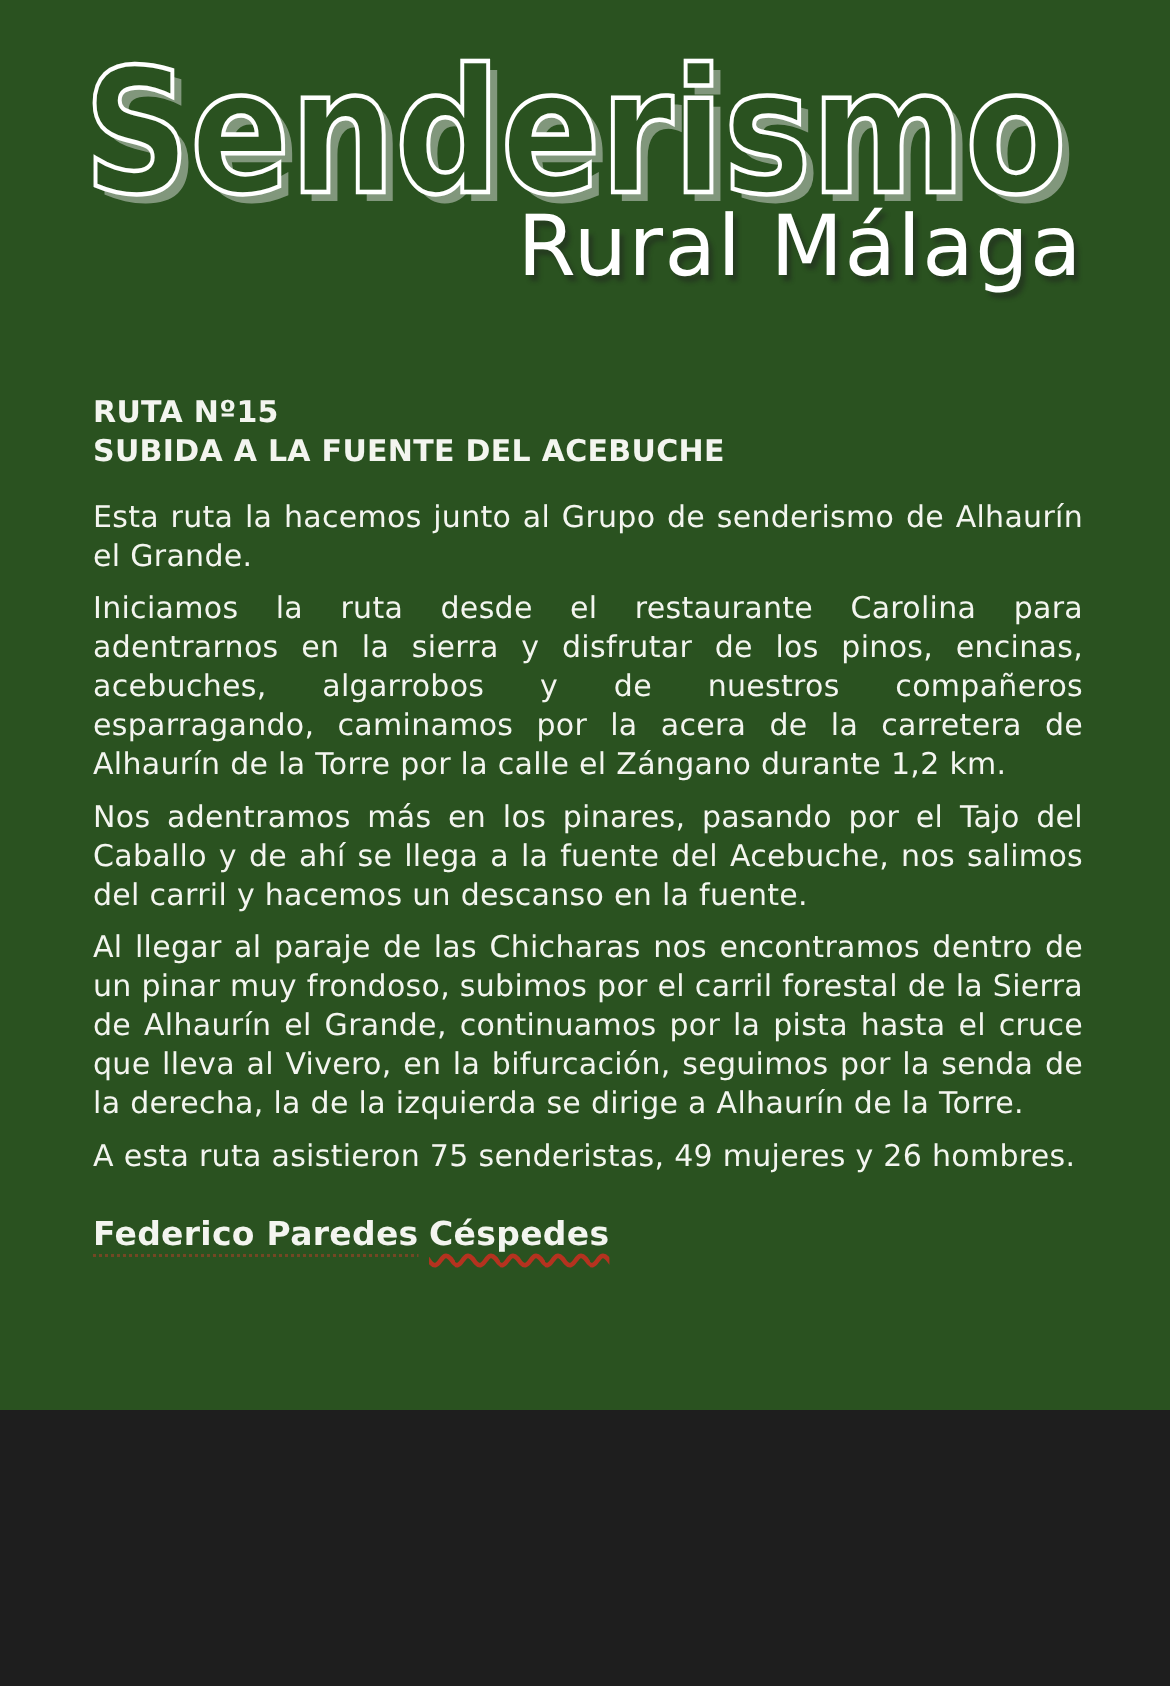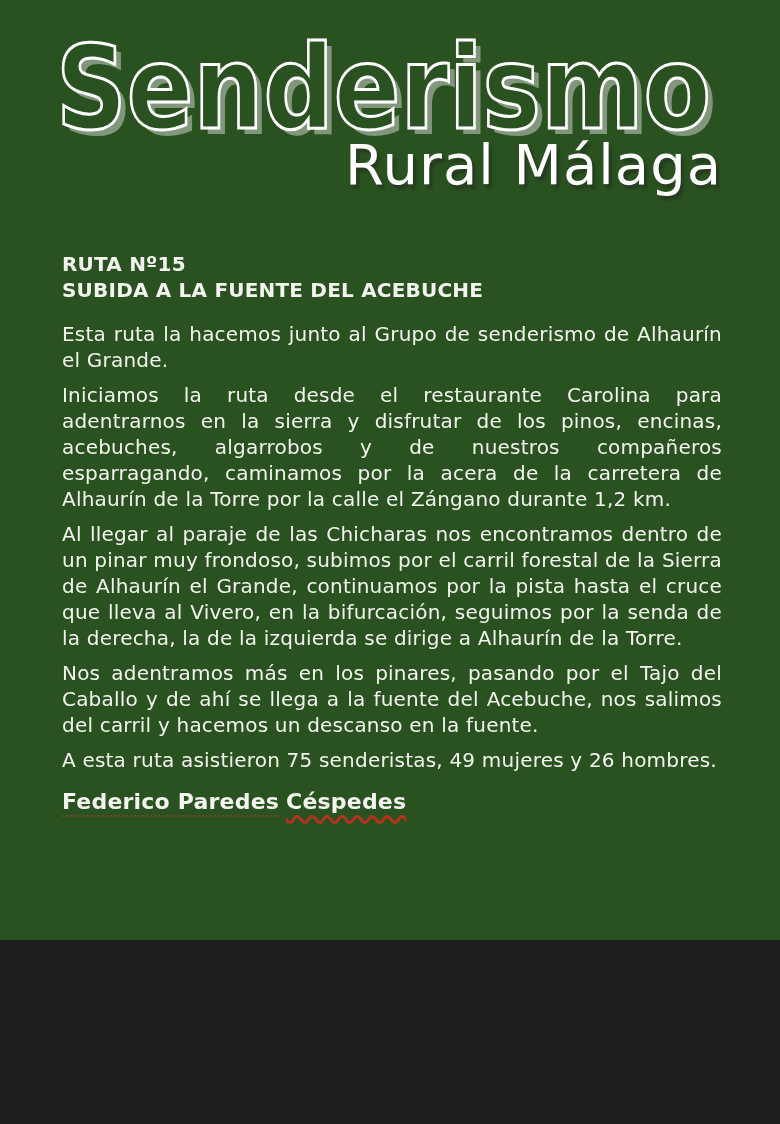--- a/index.html
+++ b/index.html
@@ -30,29 +30,29 @@
     position:absolute; top:132px; right:58px;
     color:#ffffff;
     font-size:56px; font-weight:500;
     letter-spacing:1px;
     text-shadow:3px 4px 3px rgba(30,30,30,.45);
     white-space:nowrap;
   }
 
   
   .content {
-    position:absolute; left:62px; right:58px; top:251px;
+    position:absolute; left:62px; right:58px; top:261px;
     color:#f3f5ef;
     font-size:20px; line-height:26px;
     letter-spacing:.2px;
   }
   .route-head { font-weight:bold; margin-bottom:18px; }
   .content p { text-align:justify; margin-bottom:9px; }
   .signature {
-    margin-top:16px;
+    margin-top:28px;
     font-size:22px; font-weight:bold;
     white-space:nowrap;
   }
   .sig-first {
     text-decoration:underline dotted rgba(187,60,40,.5);
     text-decoration-thickness:2px;
     text-underline-offset:6px;
   }
   .sig-flagged {
     margin-left:7px;
@@ -95,22 +95,22 @@
   <div class="subtitle">Rural Málaga</div>
 
   <div class="content">
     <div class="route-head">
       <div>RUTA Nº15</div>
       <div>SUBIDA A LA FUENTE DEL ACEBUCHE</div>
     </div>
 
     <p>Esta ruta la hacemos junto al Grupo de senderismo de Alhaurín el Grande.</p>
     <p>Iniciamos la ruta desde el restaurante Carolina para adentrarnos en la sierra y disfrutar de los pinos, encinas, acebuches, algarrobos y de nuestros compañeros esparragando, caminamos por la acera de la carretera de Alhaurín de la Torre por la calle el Zángano durante 1,2 km.</p>
+    <p>Nos adentramos más en los pinares, pasando por el Tajo del Caballo y de ahí se llega a la fuente del Acebuche, nos salimos del carril y hacemos un descanso en la fuente.</p>
     <p>Al llegar al paraje de las Chicharas nos encontramos dentro de un pinar muy frondoso, subimos por el carril forestal de la Sierra de Alhaurín el Grande, continuamos por la pista hasta el cruce que lleva al Vivero, en la bifurcación, seguimos por la senda de la derecha, la de la izquierda se dirige a Alhaurín de la Torre.</p>
-    <p>Nos adentramos más en los pinares, pasando por el Tajo del Caballo y de ahí se llega a la fuente del Acebuche, nos salimos del carril y hacemos un descanso en la fuente.</p>
     <p>A esta ruta asistieron 75 senderistas, 49 mujeres y 26 hombres.</p>
 
     <div class="signature">
       <span class="sig-first">Federico Paredes</span><span class="sig-flagged">Céspedes</span>
     </div>
   </div>
 
   <div class="footer-box">
     <div class="logo-wrap">
       <svg width="38" height="30" viewBox="0 0 60 50" aria-hidden="true">

